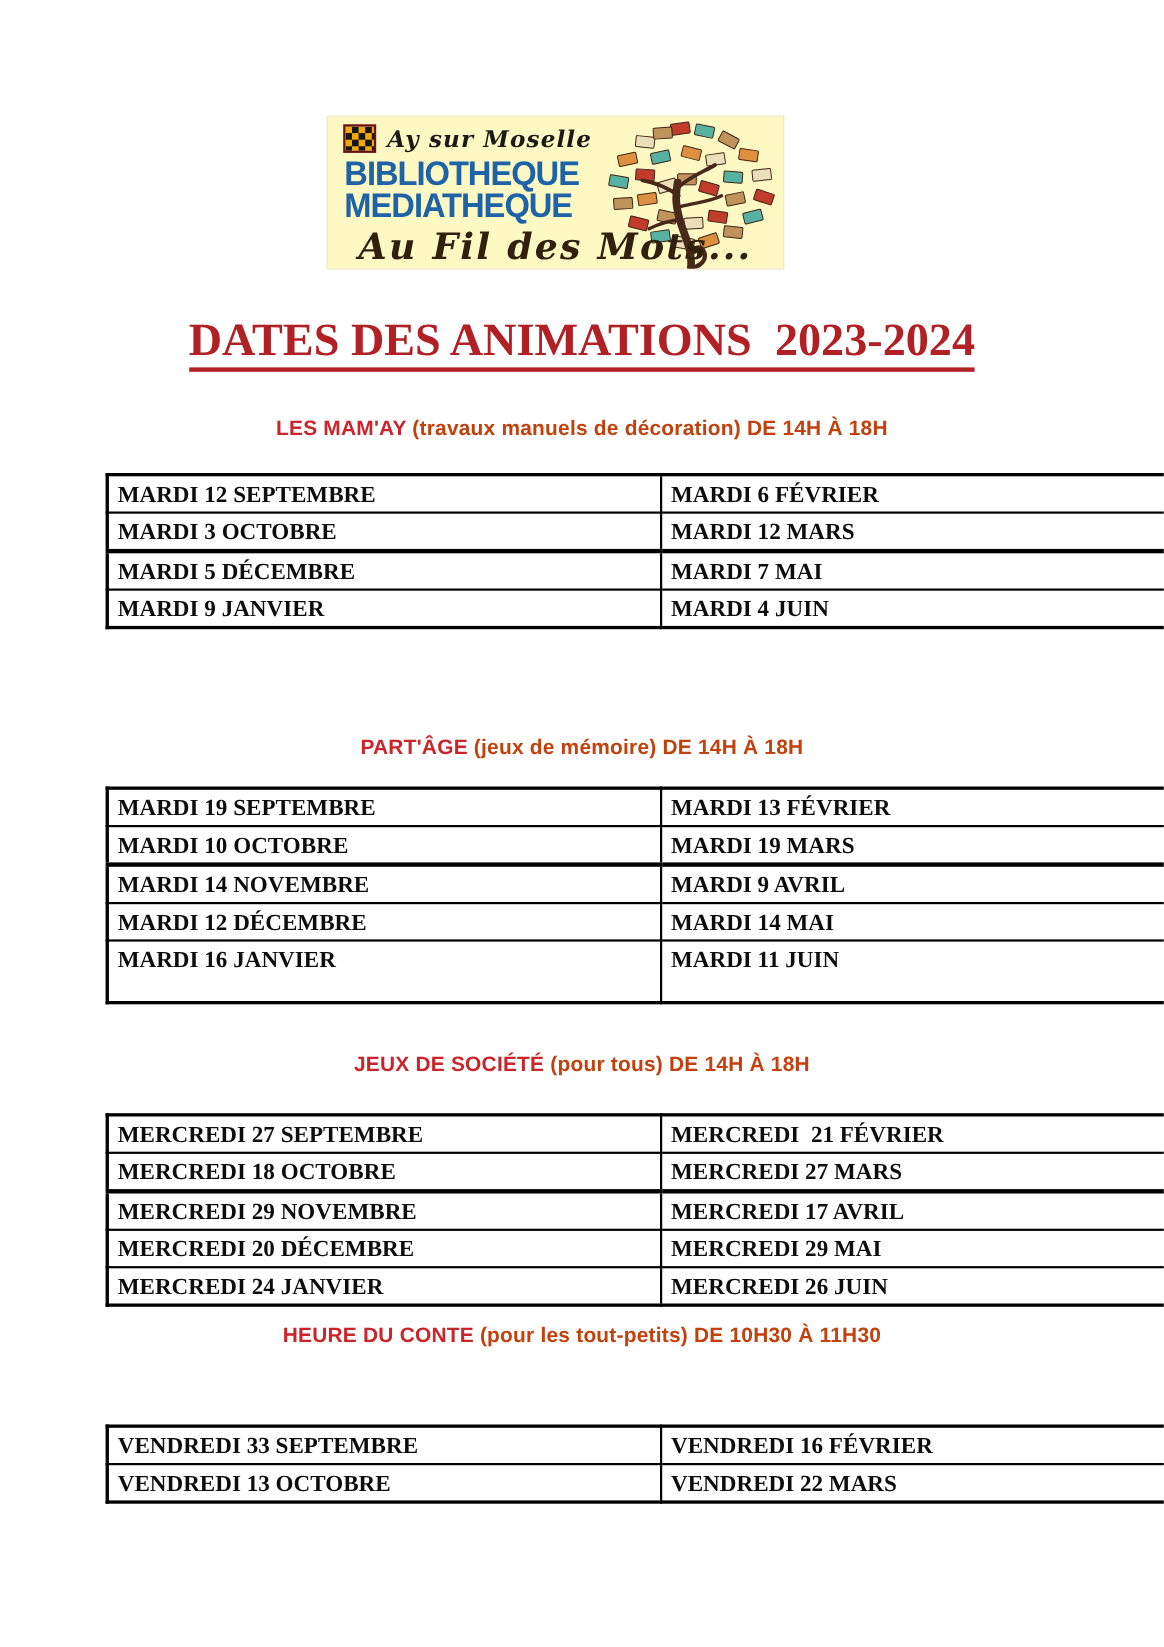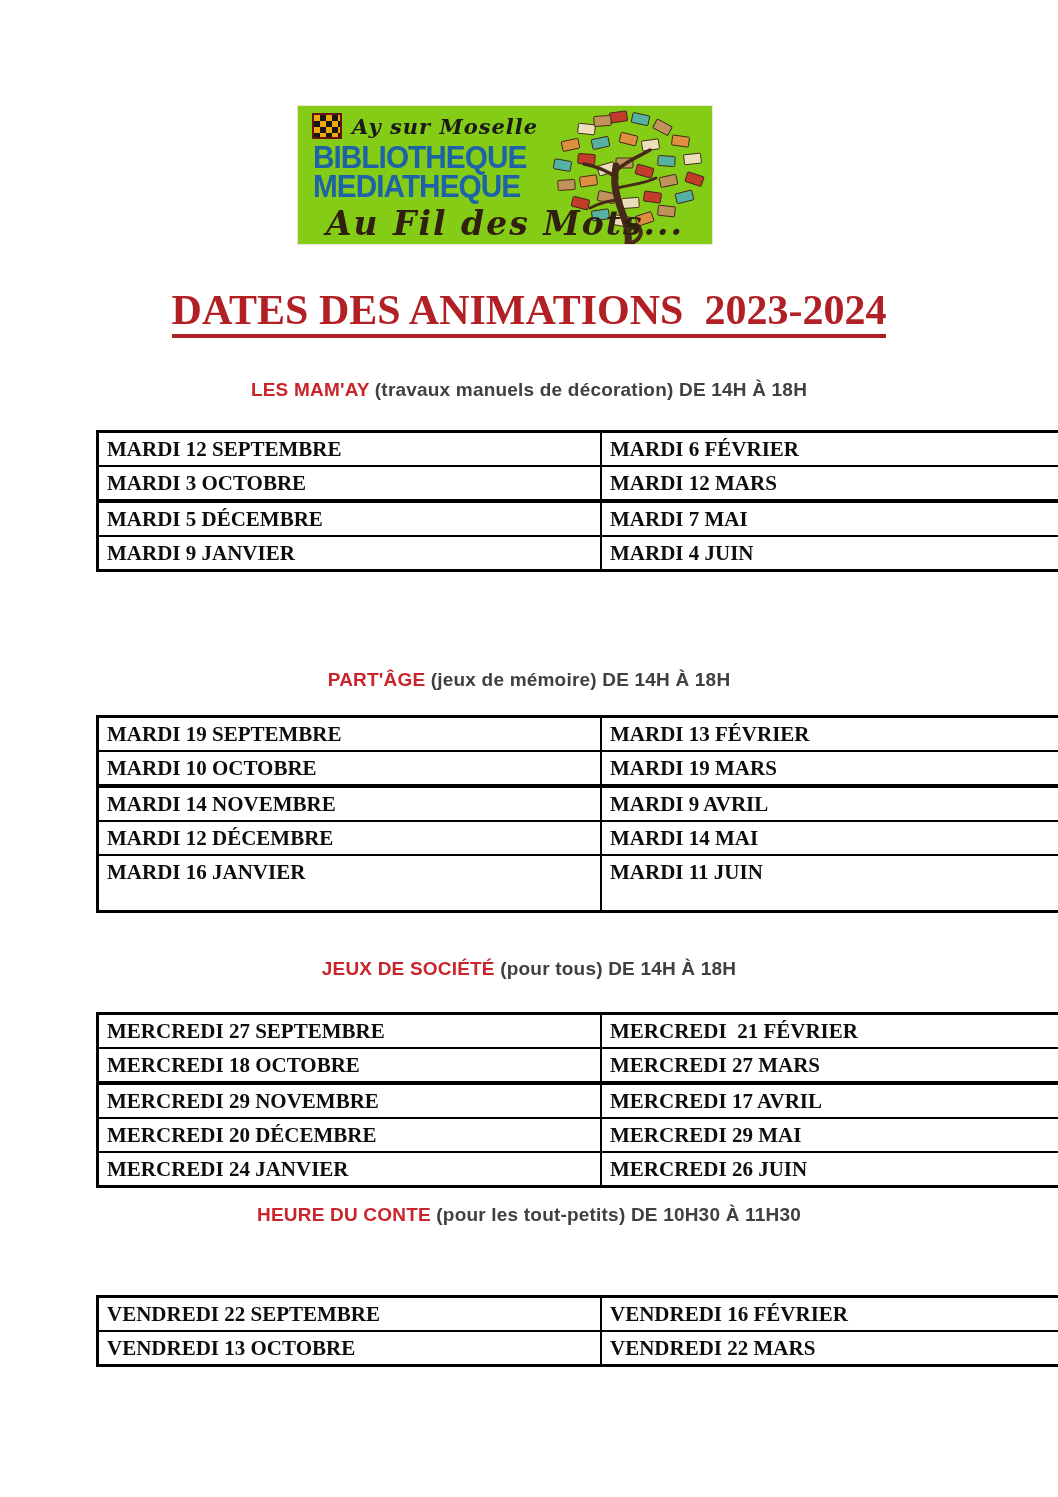--- a/index.html
+++ b/index.html
@@ -4,21 +4,21 @@
 <style>
   html,body{margin:0;padding:0;}
   body{
     width:1058px;height:1497px;position:relative;background:#ffffff;
     font-family:"Liberation Serif", serif;
   }
 
   
   .logo{
     position:absolute;left:297px;top:105px;width:416px;height:140px;
-    background:#84cc16;border:1px solid #EAE6D8;box-sizing:border-box;overflow:hidden;
+    background:#fef9c3;border:1px solid #EAE6D8;box-sizing:border-box;overflow:hidden;
   }
   .logo-town-row{position:absolute;left:14px;top:7px;display:flex;align-items:center;gap:10px;}
   .shield{
     width:30px;height:26px;border:2px solid #6B1010;box-sizing:border-box;
     background:
       repeating-conic-gradient(#161616 0 25%, #F0A90B 0 50%);
     background-size:12px 12px;
   }
   .logo-town{
     font-family:"DejaVu Serif", serif;font-style:italic;font-weight:bold;
@@ -45,21 +45,21 @@
     white-space:pre-wrap;line-height:1.05;
   }
 
   
   .section-header{
     position:absolute;left:0;width:100%;text-align:center;
     font-family:"Liberation Sans", sans-serif;font-weight:bold;font-size:19px;
     letter-spacing:0.2px;white-space:pre-wrap;
   }
   .section-name{color:#C9252B;}
-  .section-details{color:#404040;}
+  .section-details{color:#c2410c;}
   .hdr-1{top:379px;}
   .hdr-2{top:669px;}
   .hdr-3{top:958px;}
   .hdr-4{top:1204px;}
 
   
   table.date-table{
     position:absolute;left:96px;width:1010px;border-collapse:collapse;
     table-layout:fixed;border:3px solid #000;
   }
@@ -213,21 +213,21 @@
     <td>MERCREDI 26 JUIN</td>
   </tr>
 </tbody>
   </table>
 
 <div class="section-header hdr-4"><span class="section-name">HEURE DU CONTE</span><span class="section-details"> <span>(pour les tout-petits) DE 10H30 À 11H30</span></span></div>
 
 <table class="date-table tbl-4">
   <tbody>
       <tr>
-    <td>VENDREDI 22 SEPTEMBRE</td>
+    <td>VENDREDI 33 SEPTEMBRE</td>
     <td>VENDREDI 16 FÉVRIER</td>
   </tr>
   <tr>
     <td>VENDREDI 13 OCTOBRE</td>
     <td>VENDREDI 22 MARS</td>
   </tr>
 </tbody>
   </table>
 
 </body></html>

